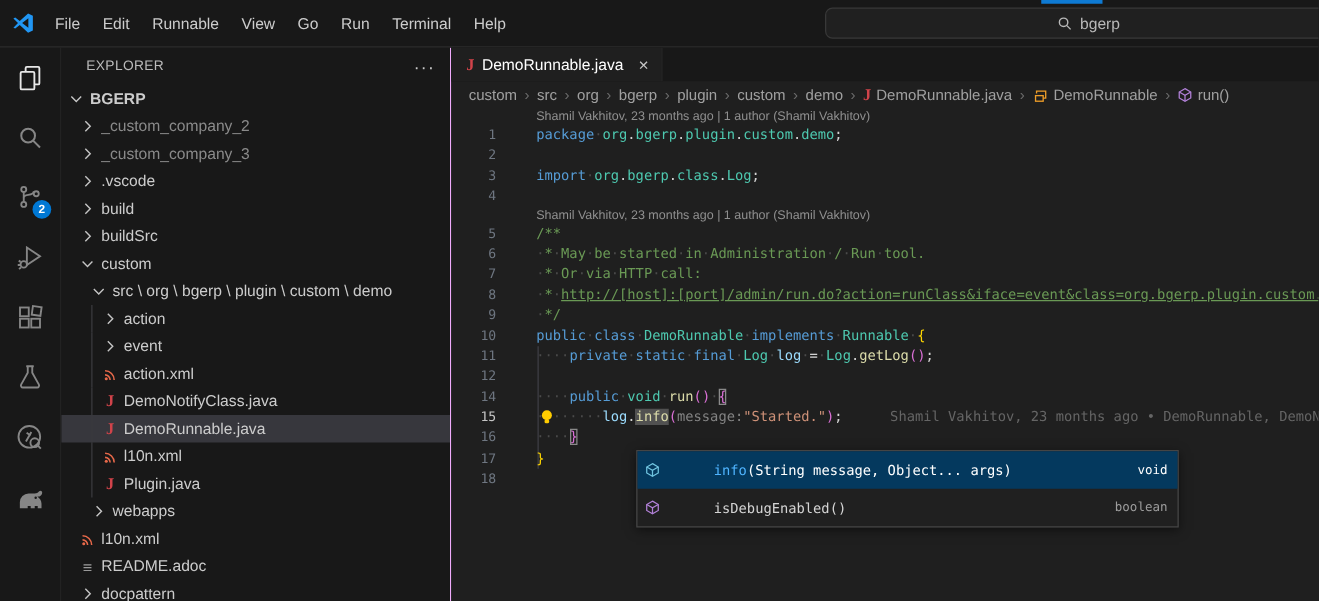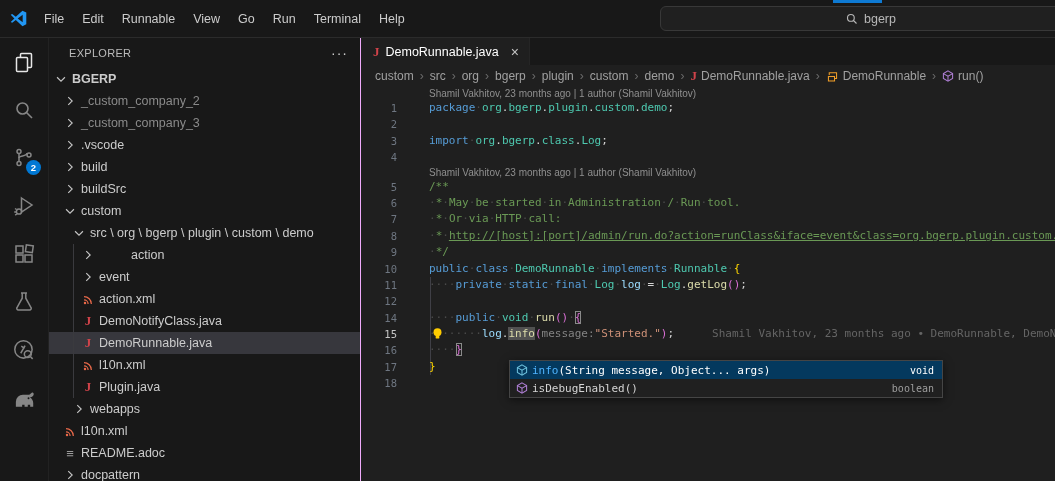--- a/index.html
+++ b/index.html
@@ -61,21 +61,21 @@
   .kw{color:#569CD6;} .ty{color:#4EC9B0;} .fn{color:#DCDCAA;} .vr{color:#9CDCFE;}
   .st{color:#CE9178;} .cm{color:#6A9955;} .pu{color:#D4D4D4;}
   .lk{color:#6A9955;text-decoration:underline;}
   .b1{color:#FFD700;} .b2{color:#DA70D6;} .hint{color:#838383;}
   .hl{background:#515151;}
   .box{outline:1px solid #8a8a8a;outline-offset:-1px;}
   .bracket-guide{position:absolute;left:69px;top:190px;height:98px;border-left:1px solid #3f3f46;}
   
   .suggest{position:absolute;left:148px;top:322px;width:432px;background:#202020;border:1px solid #454545;
       box-shadow:0 2px 8px rgba(0,0,0,.5);z-index:5;}
-  .sg-row{height:18px;display:flex;align-items:center;padding:0 8px 0 6px;font-family:"DejaVu Sans Mono",monospace;font-size:11px;color:#d4d4d4;}
+  .sg-row{height:30px;display:flex;align-items:center;padding:0 8px 0 6px;font-family:"DejaVu Sans Mono",monospace;font-size:11px;color:#d4d4d4;gap:39px;}
   .sg-row.selected{background:#04395e;color:#ffffff;}
   .sg-icon{width:16px;flex:none;display:flex;align-items:center;}
   .sg-match{color:#4fb4ff;}
   .sg-type{margin-left:auto;font-size:10px;color:#9d9d9d;}
   .sg-row.selected .sg-type{color:#ffffff;}
 </style>
 </head>
 <body>
 
 <div class="app">
@@ -234,21 +234,21 @@
             <span class="tree-label">custom</span>
           </div>
           <div class="tree-row" style="padding-left: 22px;">
             <span class="tree-slot">
               <svg width="14" height="14" viewBox="0 0 16 16" fill="none" stroke="#c5c5c5" stroke-width="1.3">
                 <path d="M3.5 6 L8 10.5 L12.5 6"></path>
               </svg>
             </span>
             <span class="tree-label">src \ org \ bgerp \ plugin \ custom \ demo</span>
           </div>
-          <div class="tree-row" style="padding-left: 31px; gap: 32px;">
+          <div class="tree-row" style="padding-left: 31px;">
             <span class="tree-guide"></span>
             <span class="tree-slot">
               <svg width="14" height="14" viewBox="0 0 16 16" fill="none" stroke="#c5c5c5" stroke-width="1.3">
                 <path d="M6 3.5 l4.5 4.5 L6 12.5"></path>
               </svg>
             </span>
             <span class="tree-label">action</span>
           </div>
           <div class="tree-row" style="padding-left: 31px;">
             <span class="tree-guide"></span>

